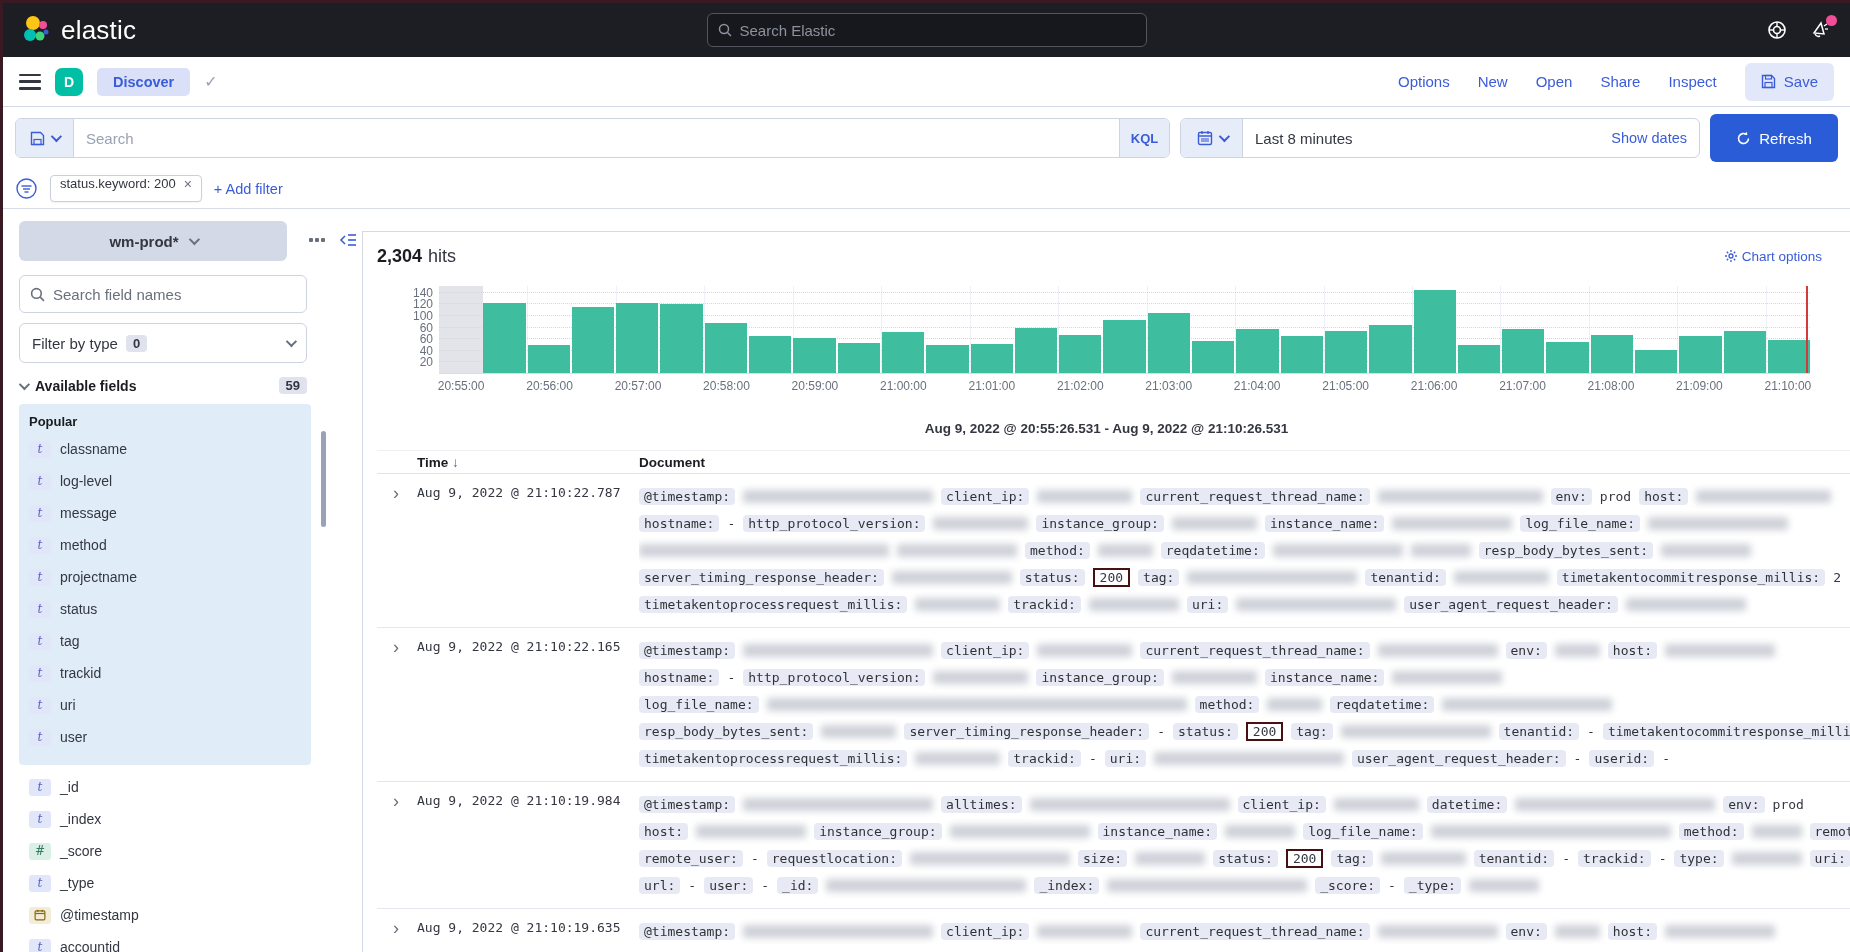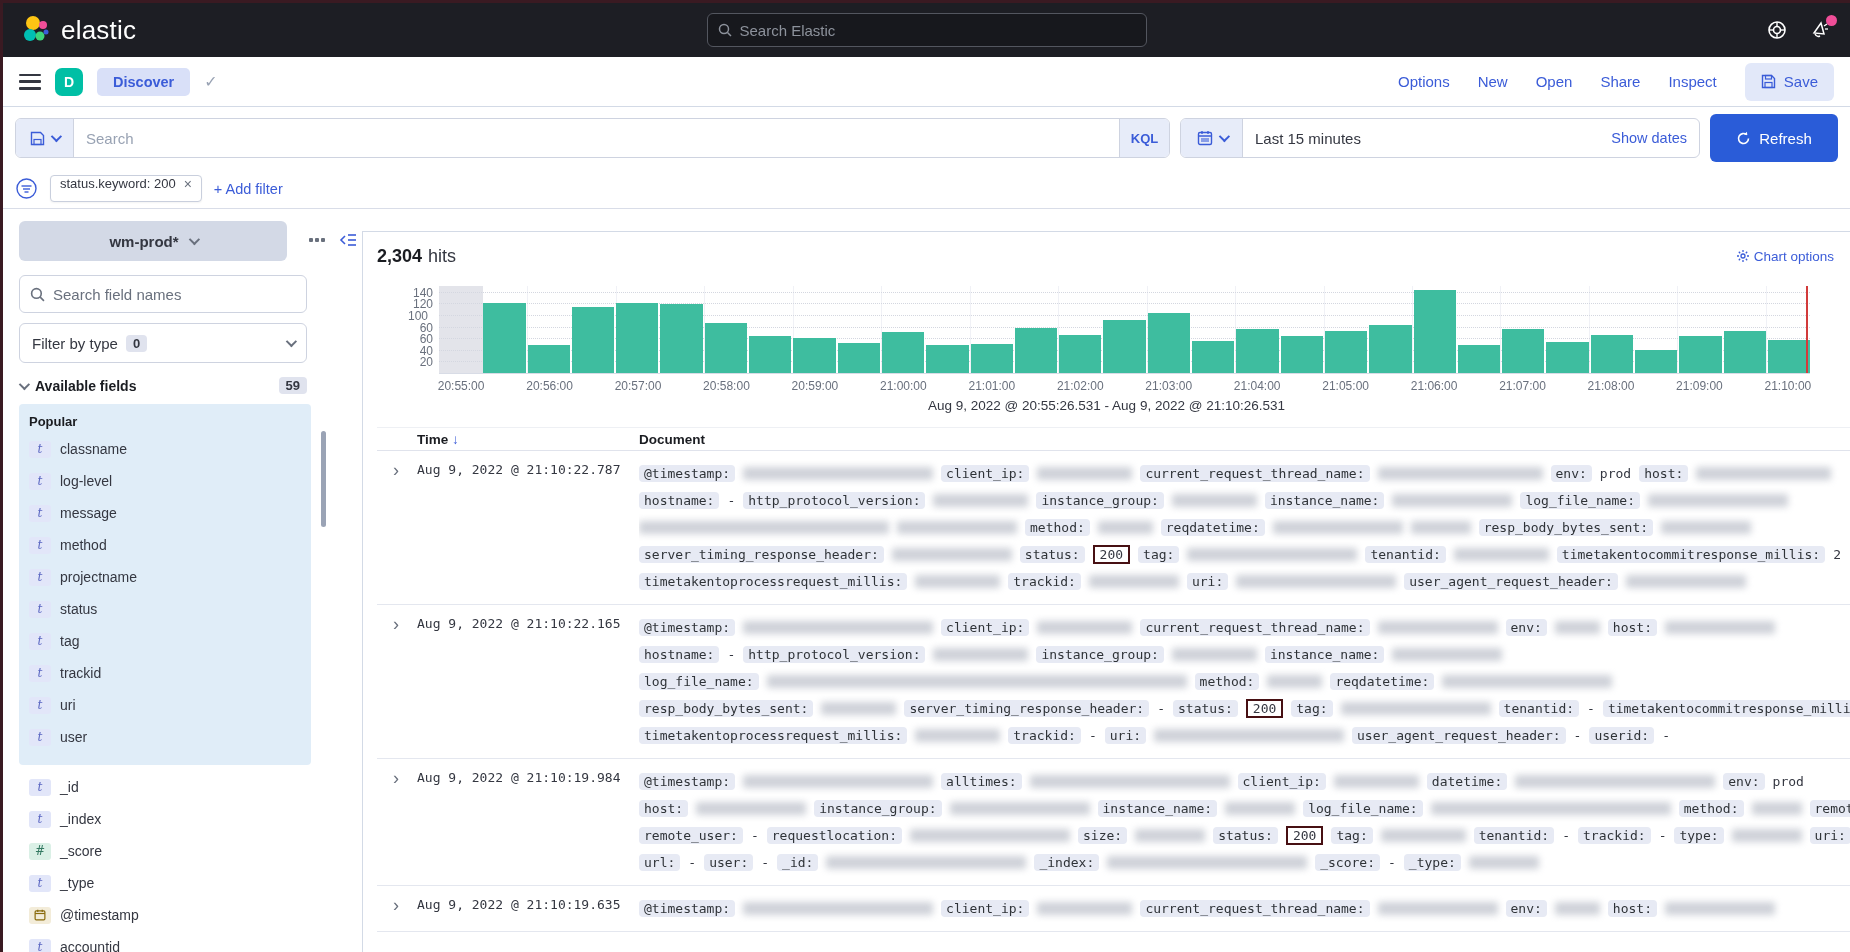--- a/index.html
+++ b/index.html
@@ -75,34 +75,34 @@
   .fbadge.num { background:#daf0e6; color:#357a63; font-style:normal; }
   .fbadge.date { background:#f3ecd9; color:#8a6a0a; font-style:normal; font-size:11px; }
   .other-box { width:292px; padding-top:6px; }
   .side-scrollbar { position:absolute; left:318px; top:222px; width:5px; height:96px; background:#9aa3b5; border-radius:3px; }
 
   
   .main { flex:1; margin-top:22px; border-top:1px solid #d3dae6; border-left:1px solid #d3dae6; padding:8px 0 0 14px; min-width:0; overflow:hidden; }
   .hits-row { height:32px; display:flex; align-items:center; }
   .hits-num { font-size:18px; font-weight:bold; color:#1a1c21; }
   .hits-lbl { font-size:18px; color:#343741; margin-left:6px; }
-  .chart-options { margin-left:auto; margin-right:16px; display:flex; align-items:center; gap:4px; color:#3b5cd8; font-size:13.5px; cursor:pointer; }
+  .chart-options { margin-left:auto; margin-right:28px; display:flex; align-items:center; gap:4px; color:#3b5cd8; font-size:13.5px; cursor:pointer; }
 
   .chart-wrap { margin:14px 40px 0 26px; }
   .plot { position:relative; margin-left:36px; height:88px; border-bottom:1px solid #d8dce6; }
   .ylab { position:absolute; left:-36px; width:30px; text-align:right; font-size:12px; color:#69707d; }
   .gridline { position:absolute; left:0; right:0; border-top:1px dotted #d4d7e0; }
   .vline { position:absolute; top:0; bottom:0; border-left:1px solid #f0f1f6; }
   .partial-zone { position:absolute; top:0; bottom:0; left:0; background:#e3e4ea; }
   .bars { position:absolute; inset:0; display:flex; align-items:flex-end; gap:2px; }
   .bar { flex:1; background:#3ebd9f; }
   .nowline { position:absolute; top:0; bottom:0; width:2px; background:#d23b3b; right:2px; }
   .xlabels { position:relative; height:17px; margin:5px 0 0 36px; }
   .xlabels span { position:absolute; transform:translateX(-50%); font-size:12px; color:#69707d; white-space:nowrap; }
-  .range-label { text-align:center; font-size:13.5px; color:#343741; margin-top:2px; }
+  .range-label { text-align:center; font-size:13.5px; color:#343741; margin-top:25px;font-weight:bold; }
 
   
   .doc-table { margin-top:14px; }
   .thead { display:grid; grid-template-columns:40px 222px 1fr; height:24px; align-items:center; border-top:1px solid #eef0f4; border-bottom:1px solid #e0e3ec; }
   .th { font-size:13.5px; font-weight:bold; color:#1a1c21; }
   .th .arrow { color:#3b5cd8; font-weight:normal; }
   .trow { display:grid; grid-template-columns:40px 222px 1fr; border-bottom:1px solid #e4e7ef; padding:9px 0; }
   .expander { color:#69707d; font-size:18px; padding-left:16px; line-height:20px; cursor:pointer; }
   .tcell-time { font-family:"DejaVu Sans Mono",monospace; font-size:13px; color:#343741; padding-top:2px; white-space:nowrap; }
   .doc-line { display:flex; align-items:center; gap:8px; height:27px; overflow:hidden; white-space:nowrap; }
@@ -201,21 +201,21 @@
       <div class="dc-left">
         <svg width="16" height="16" viewBox="0 0 16 16">
             <rect x="1.5" y="2.5" width="13" height="12" rx="1.5" fill="none" stroke="#3b5cd8" stroke-width="1.4"></rect>
             <line x1="1.5" y1="6" x2="14.5" y2="6" stroke="#3b5cd8" stroke-width="1.4"></line>
             <line x1="5" y1="1" x2="5" y2="4" stroke="#3b5cd8" stroke-width="1.4"></line>
             <line x1="11" y1="1" x2="11" y2="4" stroke="#3b5cd8" stroke-width="1.4"></line>
             <rect x="4" y="8" width="8" height="4" fill="#3b5cd8" opacity=".55"></rect>
           </svg>
         <span class="chev blue"></span>
       </div>
-      <div class="dc-text">Last 15 minutes</div>
+      <div class="dc-text">Last 8 minutes</div>
       <div class="dc-show">Show dates</div>
     </div>
     <div class="refresh-btn">
       <svg width="15" height="15" viewBox="0 0 15 15">
           <path d="M12.5 7.5 a5 5 0 1 1 -1.7 -3.75" fill="none" stroke="#fff" stroke-width="1.6"></path>
           <path d="M11 0.8 L11.2 4.1 L8 3.4 Z" fill="#fff"></path>
         </svg>
       <span>Refresh</span>
     </div>
   </div>
@@ -393,21 +393,21 @@
               <div class="gridline" style="top: 20%;"></div>
               <div class="gridline" style="top: 33.3333%;"></div>
               <div class="gridline" style="top: 46.6667%;"></div>
               <div class="gridline" style="top: 60%;"></div>
               <div class="gridline" style="top: 73.3333%;"></div>
               <div class="gridline" style="top: 86.6667%;"></div>
             </div>
           <div id="ylabels">
               <div class="ylab" style="top: calc(6.66667% - 6px);">140</div>
               <div class="ylab" style="top: calc(20% - 6px);">120</div>
-              <div class="ylab" style="top: calc(33.3333% - 6px); text-align: center;">100</div>
+              <div class="ylab" style="top: calc(33.3333% - 6px);">100</div>
               <div class="ylab" style="top: calc(46.6667% - 6px);">60</div>
               <div class="ylab" style="top: calc(60% - 6px);">60</div>
               <div class="ylab" style="top: calc(73.3333% - 6px);">40</div>
               <div class="ylab" style="top: calc(86.6667% - 6px);">20</div>
             </div>
           <div class="bars" id="bars">
               <div class="bar" style="height: 0%; background: transparent;"></div>
               <div class="bar" style="height: 80.6667%;"></div>
               <div class="bar" style="height: 32%;"></div>
               <div class="bar" style="height: 76%;"></div>

